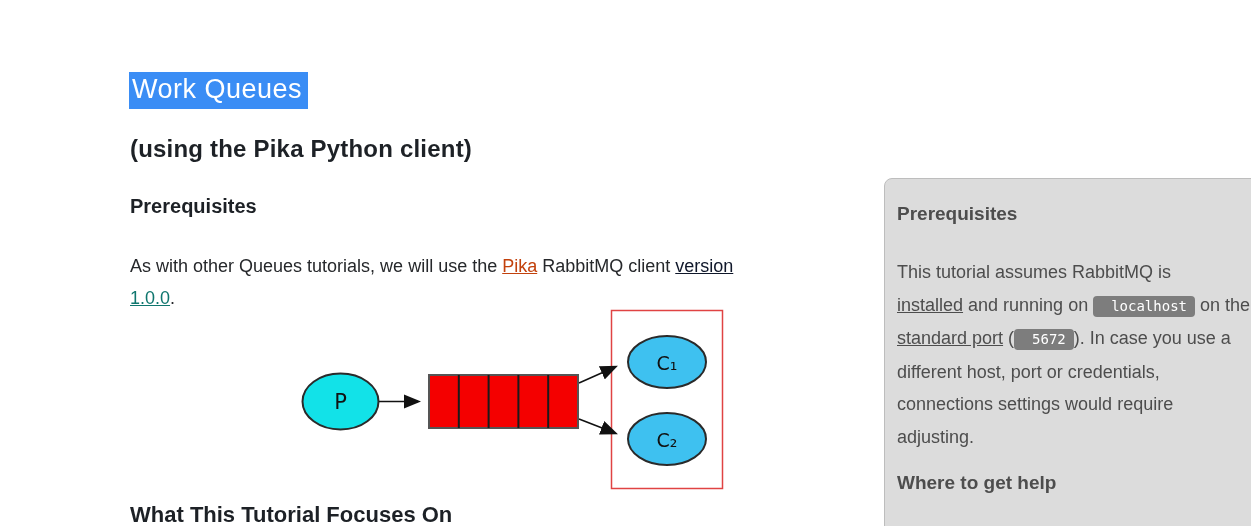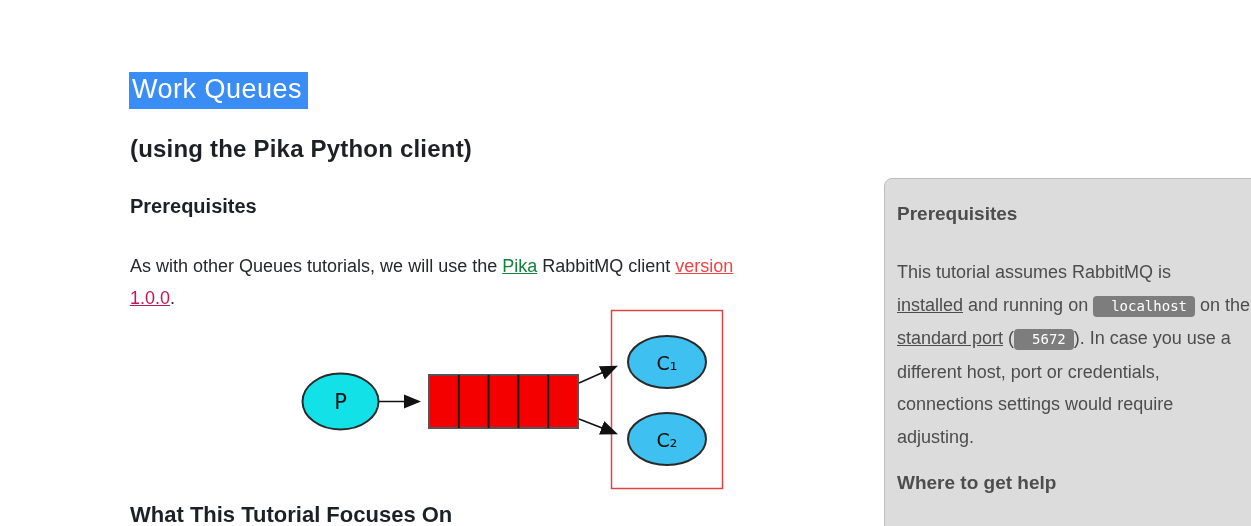--- a/index.html
+++ b/index.html
@@ -90,21 +90,21 @@
 <div class="page">
 
   <div class="h1-wrap">
     <span class="hl" style="background-color: rgb(58, 141, 245);">Work Queues</span>
   </div>
 
   <div class="subtitle">(using the Pika Python client)</div>
 
   <h2 class="h2a">Prerequisites</h2>
 
-  <p class="intro"><span>As with other Queues tutorials, we will use the </span><a href="#" class="olink" style="color: #15803d;">Pika</a><span> RabbitMQ client </span><a href="#" class="olink" style="color: #ef4444;">version</a><br><a href="#" class="olink" style="color: #be185d;">1.0.0</a><span>.</span></p>
+  <p class="intro"><span>As with other Queues tutorials, we will use the </span><a href="#" class="olink" style="color: #c2410c;">Pika</a><span> RabbitMQ client </span><a href="#" class="olink" style="color: #0f172a;">version</a><br><a href="#" class="olink" style="color: #0f766e;">1.0.0</a><span>.</span></p>
 
   <svg class="diagram" width="440" height="193" viewBox="0 0 440 193">
     <defs>
       <marker id="arr" markerWidth="11" markerHeight="9" refX="9" refY="4.5" orient="auto">
         <path d="M0,0 L11,4.5 L0,9 z" fill="#111111"></path>
       </marker>
     </defs>
 
     <rect x="321.5" y="7.5" width="111" height="178" fill="none" stroke-width="1.5" style="stroke: rgb(224, 67, 67);"></rect>
 

